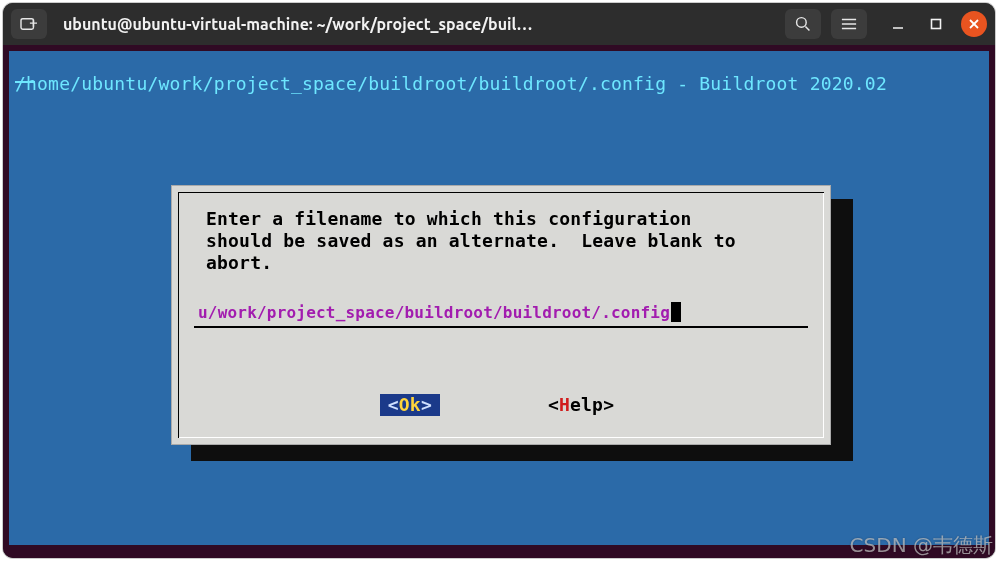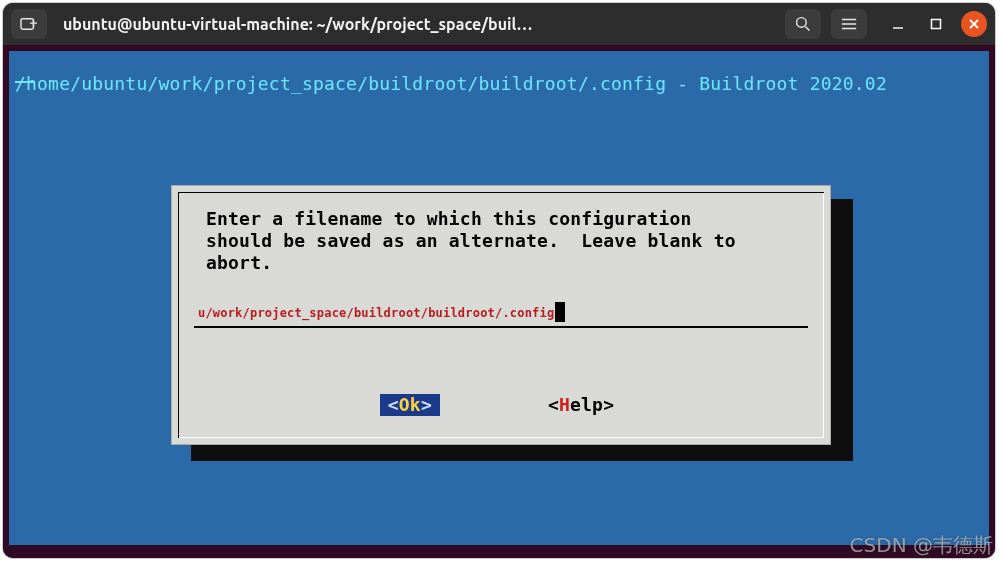--- a/index.html
+++ b/index.html
@@ -118,22 +118,22 @@
       font-size: 18px;
       line-height: 22px;
       color: #000;
       font-weight: bold;
       white-space: pre-wrap;
       margin-left: 8px;
     }
     .dlg-input-row {
       position: absolute;
       top: 116px; left: 26px; right: 24px;
-      font-size: 12px; line-height: 22px;
-      color: #b91c1c; font-weight: bold;
+      font-size: 16px; line-height: 22px;
+      color: #a21caf; font-weight: bold;
       display: flex; align-items: flex-start;
     }
     .dlg-input-row .cursor {
       display: inline-block;
       width: 10px; height: 20px;
       background: #000;
       margin-left: 1px;
       vertical-align: text-bottom;
     }
     .dlg-input-underline {

